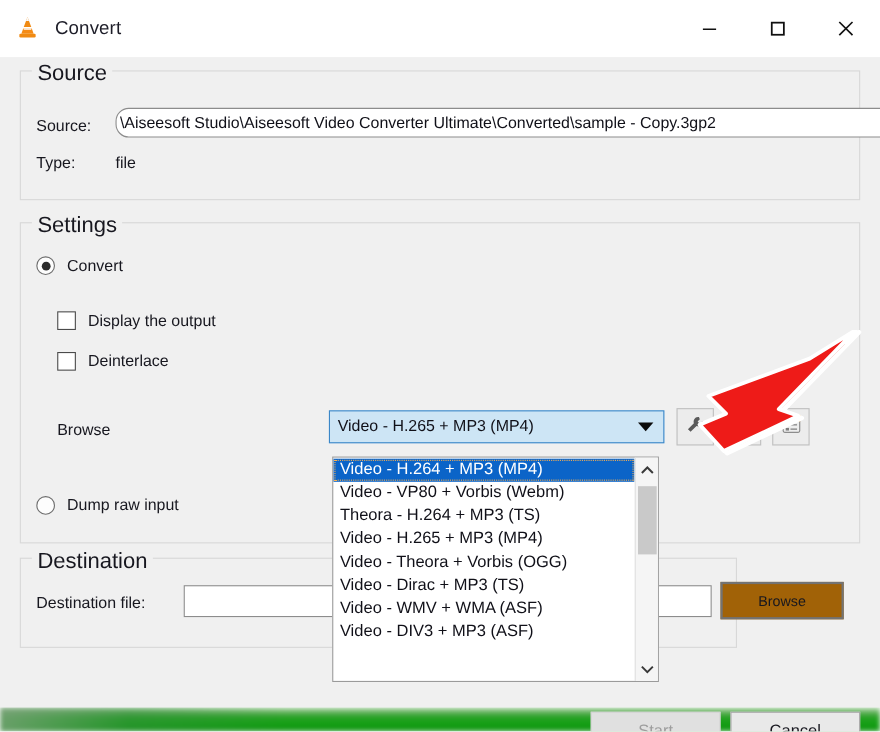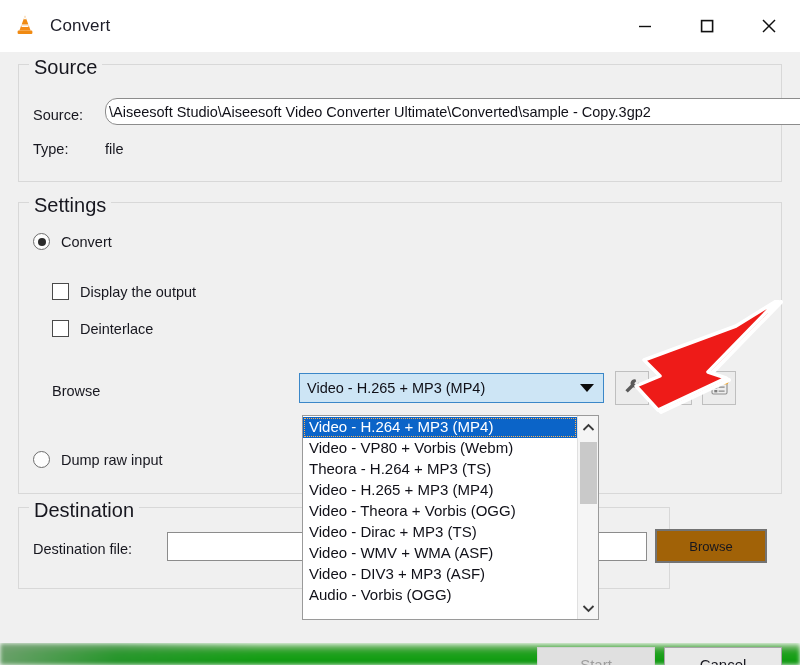--- a/index.html
+++ b/index.html
@@ -527,21 +527,20 @@
   <div class="dropdown">
     <div class="dropdown-list" id="dd-list">
         <div class="dd-item selected">Video - H.264 + MP3 (MP4)</div>
         <div class="dd-item">Video - VP80 + Vorbis (Webm)</div>
         <div class="dd-item">Theora - H.264 + MP3 (TS)</div>
         <div class="dd-item">Video - H.265 + MP3 (MP4)</div>
         <div class="dd-item">Video - Theora + Vorbis (OGG)</div>
         <div class="dd-item">Video - Dirac + MP3 (TS)</div>
         <div class="dd-item">Video - WMV + WMA (ASF)</div>
         <div class="dd-item">Video - DIV3 + MP3 (ASF)</div>
-        <div class="dd-item">Audio - Vorbis (OGG)</div>
       </div>
     <div class="dd-scroll">
       <div class="dd-arrow up">
         <svg width="13" height="9" viewBox="0 0 13 9">
           <polyline points="1.5,7 6.5,2 11.5,7" fill="none" stroke="#3a3a3a" stroke-width="1.8"></polyline>
         </svg>
       </div>
       <div class="dd-thumb"></div>
       <div class="dd-arrow down">
         <svg width="13" height="9" viewBox="0 0 13 9">

